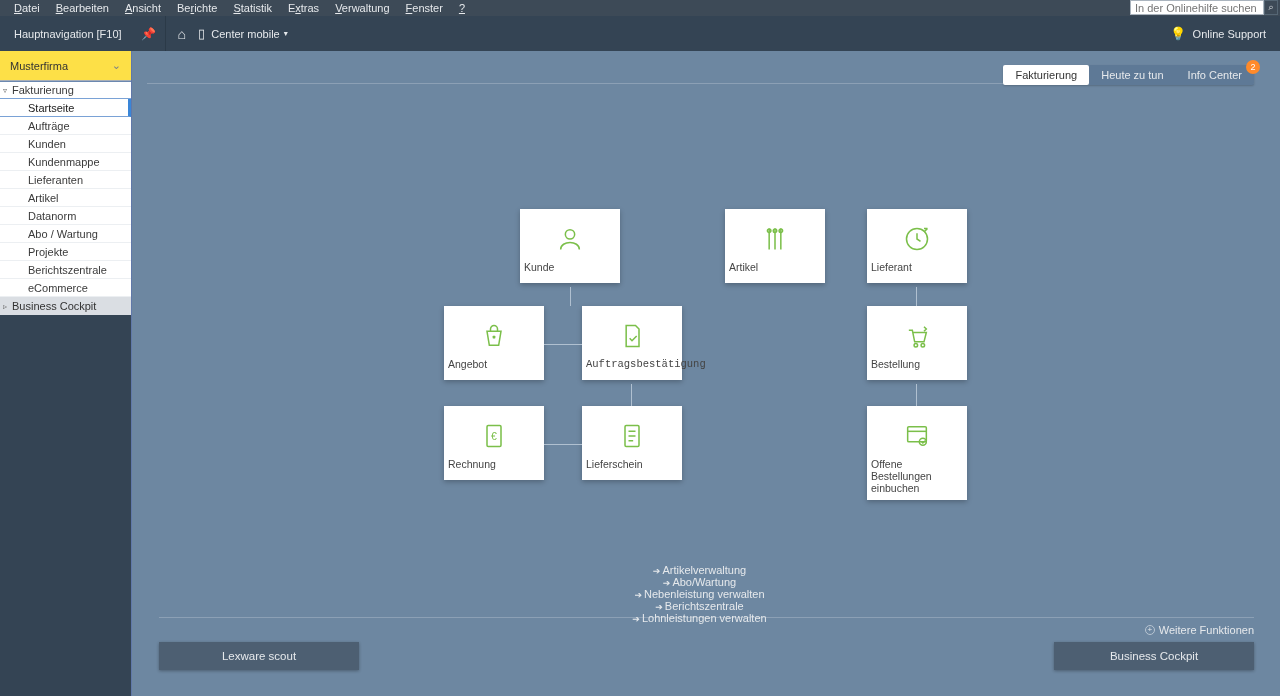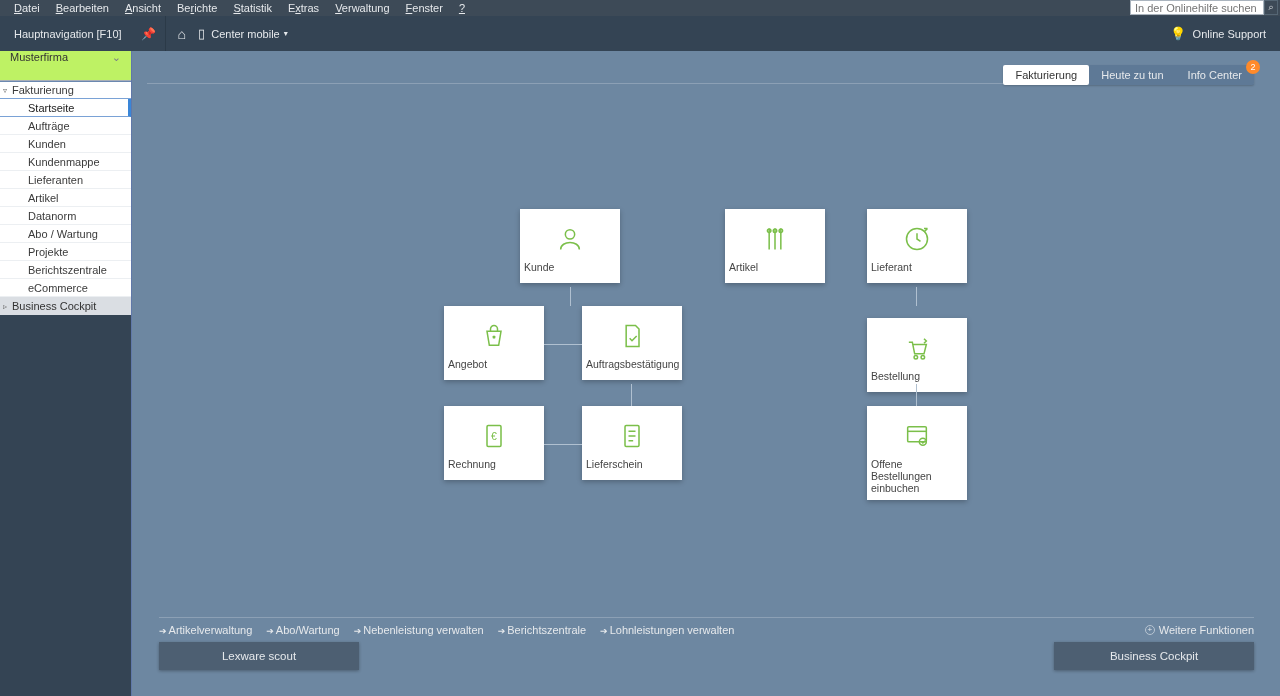--- a/index.html
+++ b/index.html
@@ -114,24 +114,25 @@
 .leftnav {
   position: absolute;
   left: 0;
   top: 51px;
   width: 132px;
   bottom: 0;
   background: #344454;
   border-right: 1px solid #6078a9;
 }
 .leftnav .company {
-  background: #bef264;
+  background: #fde047;
   color: #333;
   height: 30px;
   display: flex;
+  align-items: center;
   padding: 0 10px;
   border-bottom: 1px solid #a8afb8;
   position: relative;
 }
 .leftnav .company .chev {
   position: absolute;
   right: 10px;
   color: #7a7f86;
   font-size: 11px;
 }
@@ -272,20 +273,21 @@
 
 .quicklinks {
   position: absolute;
   left: 26px;
   right: 26px;
   bottom: 60px;
   display: flex;
   align-items: center;
   color: #e6e9ec;
   font-size: 11px;
+  flex-direction: column;
 }
 .quicklinks .ql { margin-right: 14px; }
 .quicklinks .ql .arr { font-size: 9px; margin-right: 2px; }
 .quicklinks .weitere {
   margin-left: auto;
   display: flex;
   align-items: center;
 }
 .quicklinks .weitere .plus {
   width: 10px; height: 10px; border: 1px solid #b8c5d2; border-radius: 50%;
@@ -423,30 +425,30 @@
     <div class="tile" style="left:311px; top:97px;">
       <div class="icon">
           <svg width="28" height="28" viewBox="0 0 24 24">
             <path d="M6 8h12l-2 12H8z"></path>
             <path d="M9 8V6a3 3 0 016 0v2"></path>
             <path d="M11 14l2-2m0 2l-2-2"></path>
           </svg>
         </div>
       <div>Angebot</div>
     </div>
-    <div class="tile" style="left:449px; top:97px;">
+    <div class="tile" style="left:449px; top:97px;font-family:Liberation Mono, monospace;">
       <div class="icon">
           <svg width="28" height="28" viewBox="0 0 24 24">
             <path d="M7 3h8l3 3v15H7z"></path>
             <path d="M10 14l2 2 4-4"></path>
           </svg>
         </div>
       <div>Auftragsbestätigung</div>
     </div>
-    <div class="tile" style="left:734px; top:97px;margin-top:12px;">
+    <div class="tile" style="left:734px; top:97px;">
       <div class="icon">
           <svg width="28" height="28" viewBox="0 0 24 24">
             <path d="M5 7h3l2 10h8l2-8H9"></path>
             <circle cx="11" cy="20" r="1.5"></circle>
             <circle cx="17" cy="20" r="1.5"></circle>
             <path d="M18 4l2 2-2 2"></path>
           </svg>
         </div>
       <div>Bestellung</div>
     </div>

